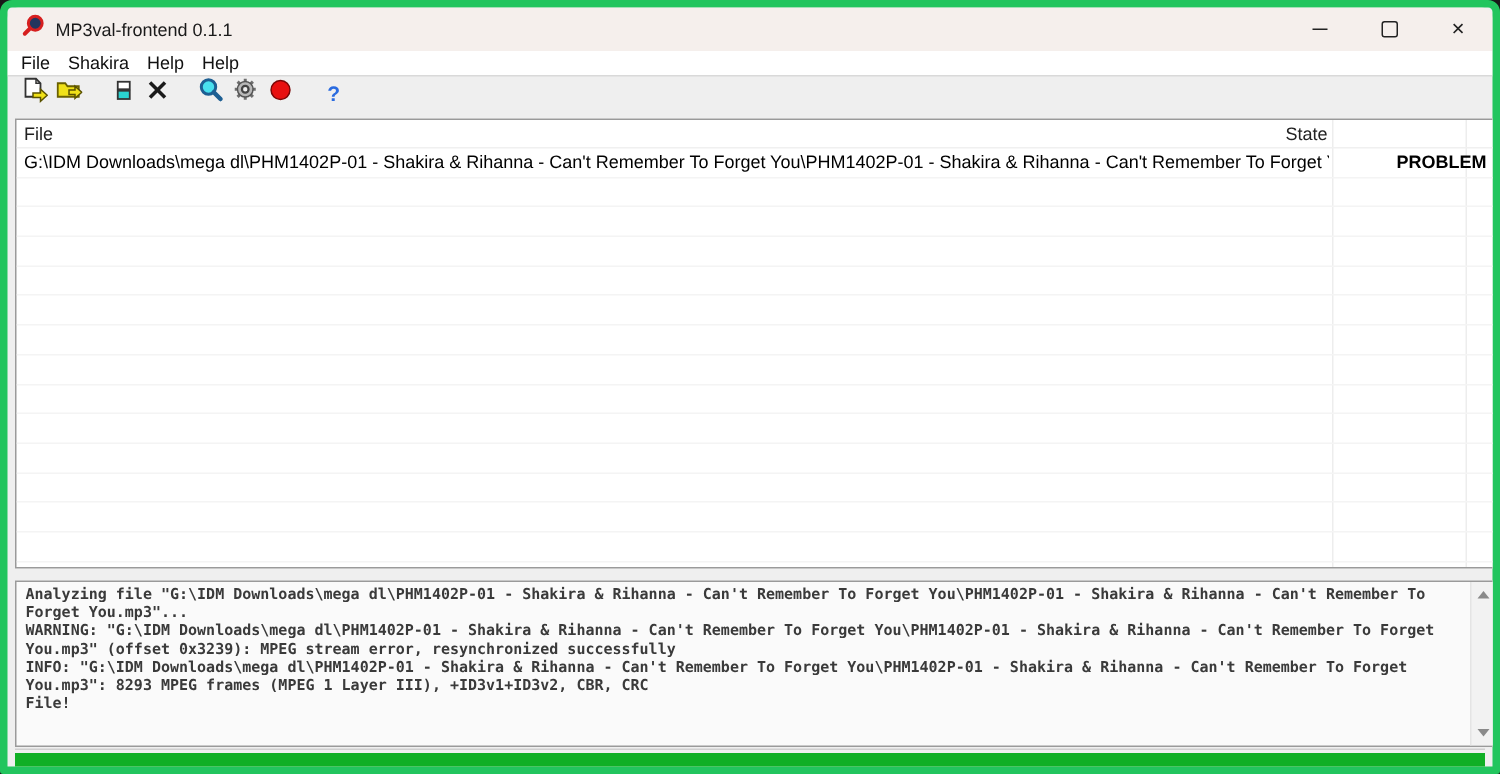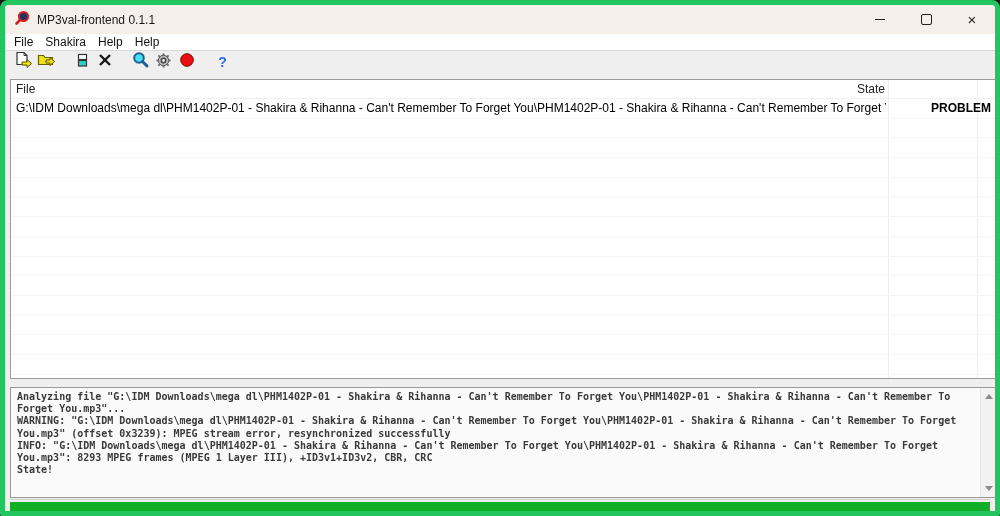--- a/index.html
+++ b/index.html
@@ -201,21 +201,21 @@
   </div>
 
   <div class="logbox">
     <div class="logtext">
       <div class="logline">Analyzing file "G:\IDM Downloads\mega dl\PHM1402P-01 - Shakira &amp; Rihanna - Can't Remember To Forget You\PHM1402P-01 - Shakira &amp; Rihanna - Can't Remember To</div>
       <div class="logline">Forget You.mp3"...</div>
       <div class="logline">WARNING: "G:\IDM Downloads\mega dl\PHM1402P-01 - Shakira &amp; Rihanna - Can't Remember To Forget You\PHM1402P-01 - Shakira &amp; Rihanna - Can't Remember To Forget</div>
       <div class="logline">You.mp3" (offset 0x3239): MPEG stream error, resynchronized successfully</div>
       <div class="logline">INFO: "G:\IDM Downloads\mega dl\PHM1402P-01 - Shakira &amp; Rihanna - Can't Remember To Forget You\PHM1402P-01 - Shakira &amp; Rihanna - Can't Remember To Forget</div>
       <div class="logline">You.mp3": 8293 MPEG frames (MPEG 1 Layer III), +ID3v1+ID3v2, CBR, CRC</div>
-      <div class="logline">State!</div>
+      <div class="logline">File!</div>
     </div>
     <div class="vscroll">
       <div class="sb-up"></div>
       <div class="sb-down"></div>
     </div>
   </div>
 
   <div class="sepline"></div>
   <div class="progresswrap">
     <div class="progressfill" style="width: 100%; background: rgb(16, 175, 37);"></div>

